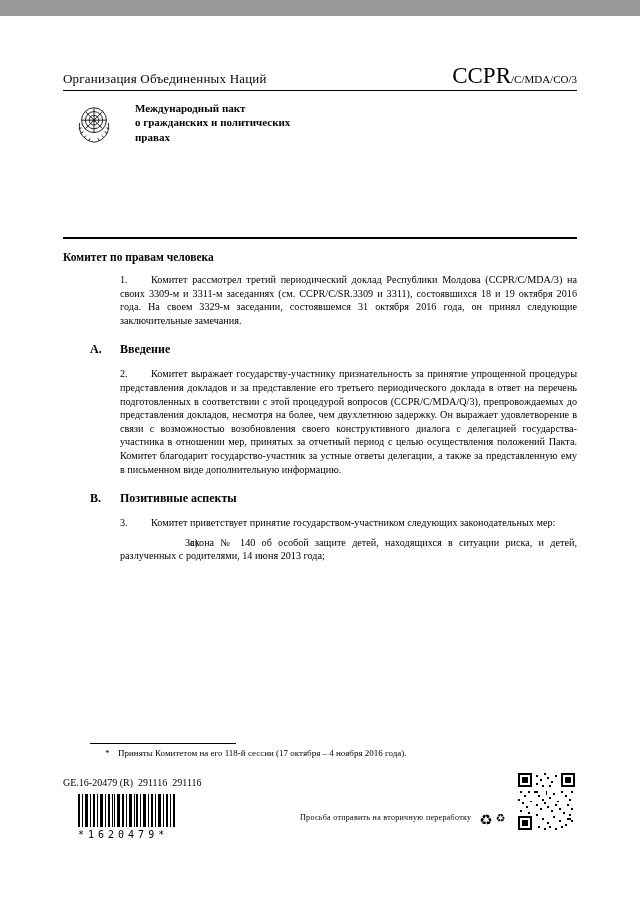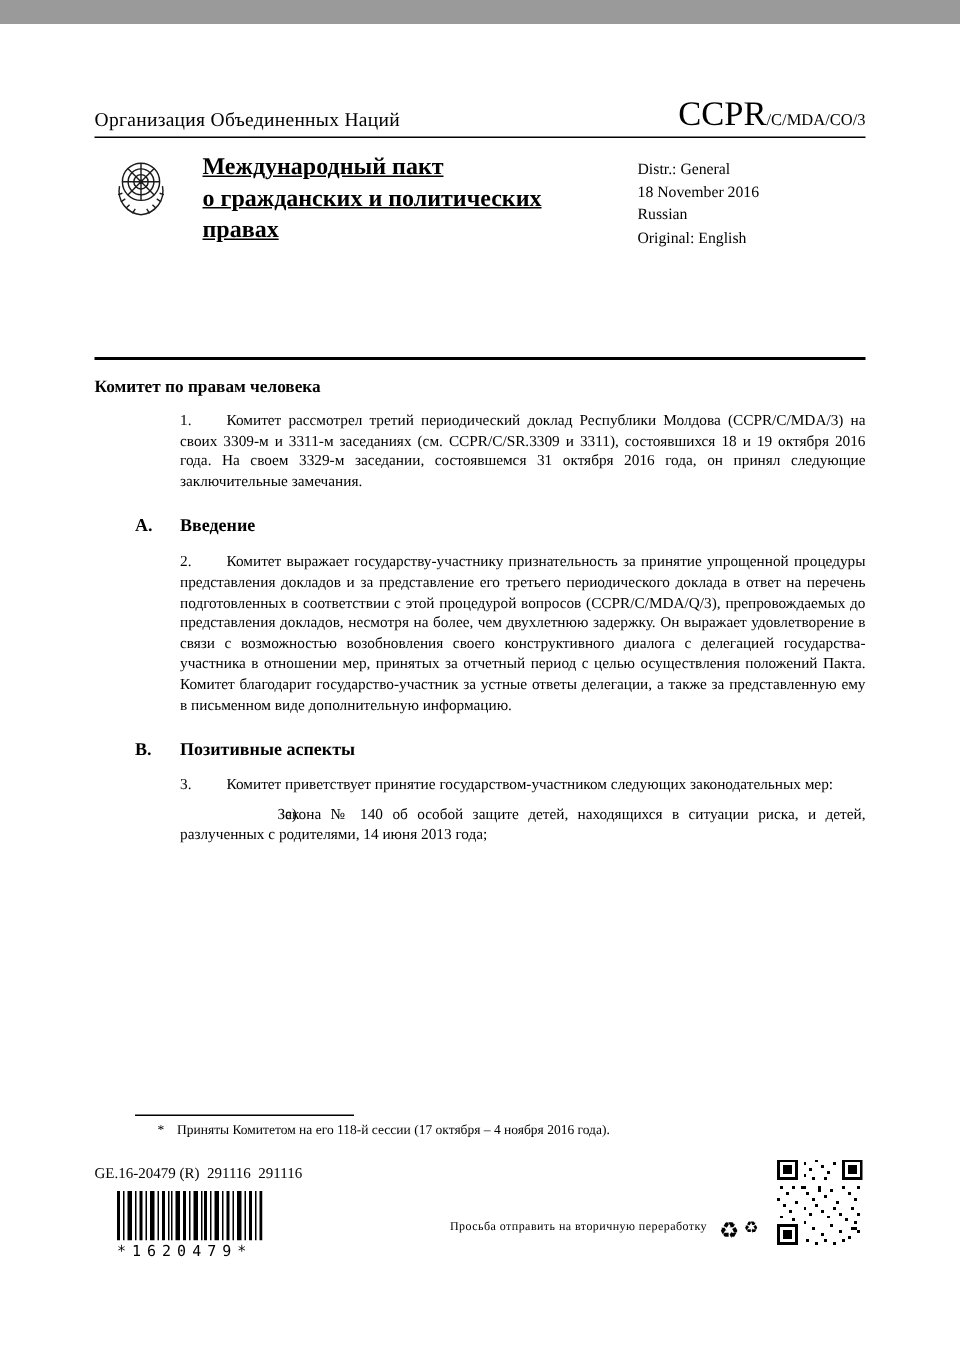--- a/index.html
+++ b/index.html
@@ -27,22 +27,22 @@
 
   
   .masthead {
     display:flex; align-items:flex-start;
     padding-top:10px; min-height:148px;
     border-bottom:2px solid #000;
   }
   .emblem { width:42px; flex:0 0 42px; margin:2px 20px 0 10px; }
   .emblem svg { display:block; }
   .covenant-title {
-    font-size:16px; font-weight:bold; line-height:1.3;
-    white-space:pre-line; width:285px;text-decoration:underline;
+    font-size:11px; font-weight:bold; line-height:1.3;
+    white-space:pre-line; width:285px;
   }
   .distr-block {
     margin-left:auto; width:152px; padding-top:4px;
     font-size:10.5px; line-height:1.45;
   }
 
   
   .committee { margin-top:12px; font-size:11.5px; font-weight:bold; }
   .doc-title {
     margin:14px 0 0 57px;
@@ -117,26 +117,20 @@
           <path d="M37,21 C39,31 32,40 22,41"></path>
           <path d="M9,26 l-3,1 M11,30 l-3,2 M14,34 l-2.5,2.5 M18,37 l-2,3"></path>
           <path d="M35,26 l3,1 M33,30 l3,2 M30,34 l2.5,2.5 M26,37 l2,3"></path>
         </g>
         <circle cx="22" cy="18" r="1.6" fill="#1b1b1b"></circle>
       </svg>
     </div>
     <div class="covenant-title">Международный пакт
 о гражданских и политических
 правах</div>
-    <div class="distr-block">
-      <div>Distr.: General</div>
-      <div>18 November 2016</div>
-      <div>Russian</div>
-      <div>Original: English</div>
-    </div>
   </div>
 
   <div class="committee">Комитет по правам человека</div>
 
 
   <p class="body-para"><span class="para-num">1.</span><span>Комитет рассмотрел третий периодический доклад Республики Молдова (CCPR/C/MDA/3) на своих 3309-м и 3311-м заседаниях (см. CCPR/C/SR.3309 и 3311), состоявшихся 18 и 19 октября 2016 года. На своем 3329-м заседании, состоявшемся 31 октября 2016 года, он принял следующие заключительные замечания.</span></p>
 
   <div class="section-heading"><span class="sec-label">A.</span><span>Введение</span></div>
 
   <p class="body-para"><span class="para-num">2.</span><span>Комитет выражает государству-участнику признательность за принятие упрощенной процедуры представления докладов и за представление его третьего периодического доклада в ответ на перечень подготовленных в соответствии с этой процедурой вопросов (CCPR/C/MDA/Q/3), препровождаемых до представления докладов, несмотря на более, чем двухлетнюю задержку. Он выражает удовлетворение в связи с возможностью возобновления своего конструктивного диалога с делегацией государства-участника в отношении мер, принятых за отчетный период с целью осуществления положений Пакта. Комитет благодарит государство-участник за устные ответы делегации, а также за представленную ему в письменном виде дополнительную информацию.</span></p>

